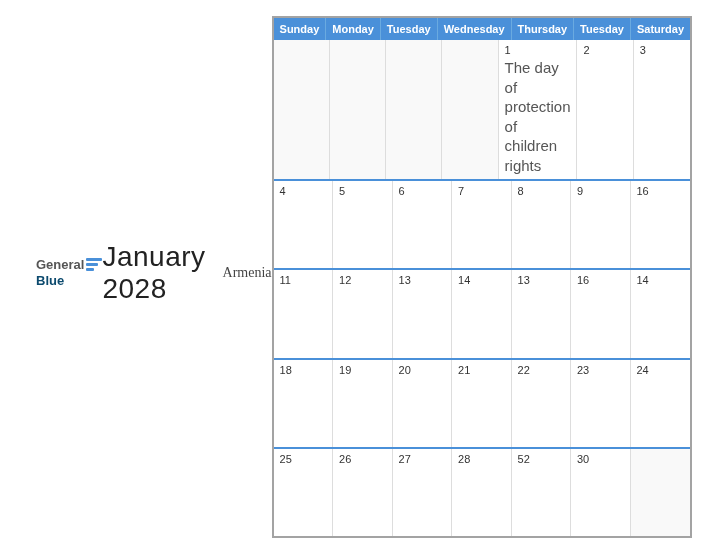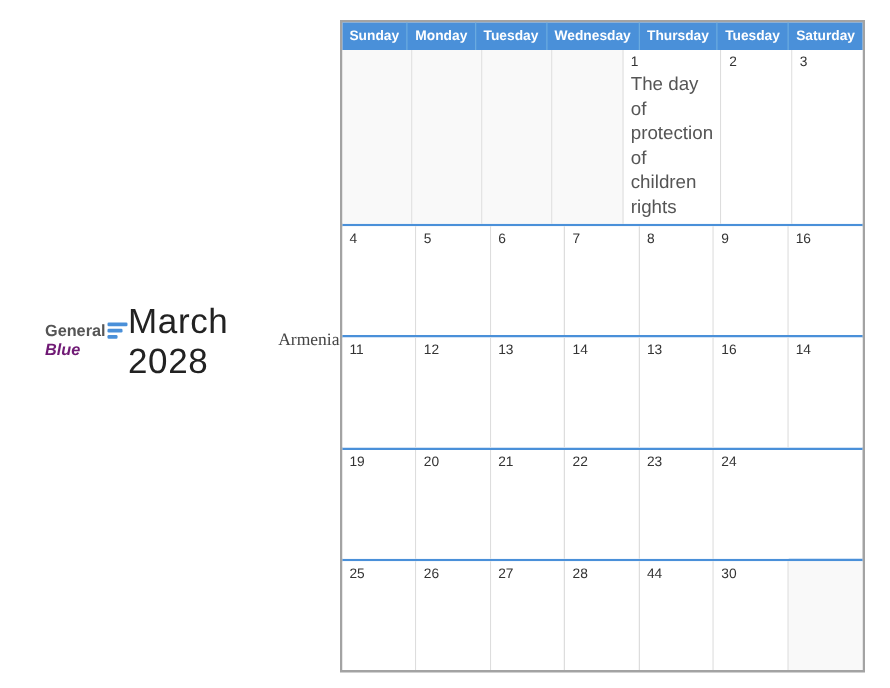--- a/index.html
+++ b/index.html
@@ -30,23 +30,22 @@
     .logo-text-general {
       font-size: 13px;
       font-weight: bold;
       color: #555;
       line-height: 1;
     }
 
     .logo-text-blue {
       font-size: 13px;
       font-weight: bold;
-      color: #701a75;
+      color: #0c4a6e;
       line-height: 1;
-      font-style: italic;
     }
 
     .title {
       font-size: 28px;
       font-weight: normal;
       color: #222;
       letter-spacing: 0.5px;
     }
 
     .country {
@@ -160,21 +159,21 @@
           <div style="width:16px; height:3px; background:#4a90d9; border-radius:1px;"></div>
           <div style="width:12px; height:3px; background:#4a90d9; border-radius:1px;"></div>
           <div style="width:8px; height:3px; background:#4a90d9; border-radius:1px;"></div>
         </div>
       </div>
       <div>
         <span class="logo-text-blue">Blue</span>
       </div>
     </div>
 
-    <div class="title">March 2028</div>
+    <div class="title">January 2028</div>
 
     <div class="country">Armenia</div>
   </div>
 
   <div class="calendar">
 
     <div class="day-headers">
     <div class="day-header">Sunday</div>
         <div class="day-header">Monday</div>
         <div class="day-header">Tuesday</div>
@@ -242,20 +241,23 @@
           </div>
           <div class="day-cell">
             <span class="day-number">16</span>
           </div>
           <div class="day-cell">
             <span class="day-number">14</span>
           </div>
         </div>
         <div class="week-row">
           <div class="day-cell">
+            <span class="day-number">18</span>
+          </div>
+          <div class="day-cell">
             <span class="day-number">19</span>
           </div>
           <div class="day-cell">
             <span class="day-number">20</span>
           </div>
           <div class="day-cell">
             <span class="day-number">21</span>
           </div>
           <div class="day-cell">
             <span class="day-number">22</span>
@@ -274,21 +276,21 @@
           <div class="day-cell">
             <span class="day-number">26</span>
           </div>
           <div class="day-cell">
             <span class="day-number">27</span>
           </div>
           <div class="day-cell">
             <span class="day-number">28</span>
           </div>
           <div class="day-cell">
-            <span class="day-number">44</span>
+            <span class="day-number">52</span>
           </div>
           <div class="day-cell">
             <span class="day-number">30</span>
           </div>
           <div class="day-cell empty"></div>
         </div>
       </div>
   </div>
 </div>
 

